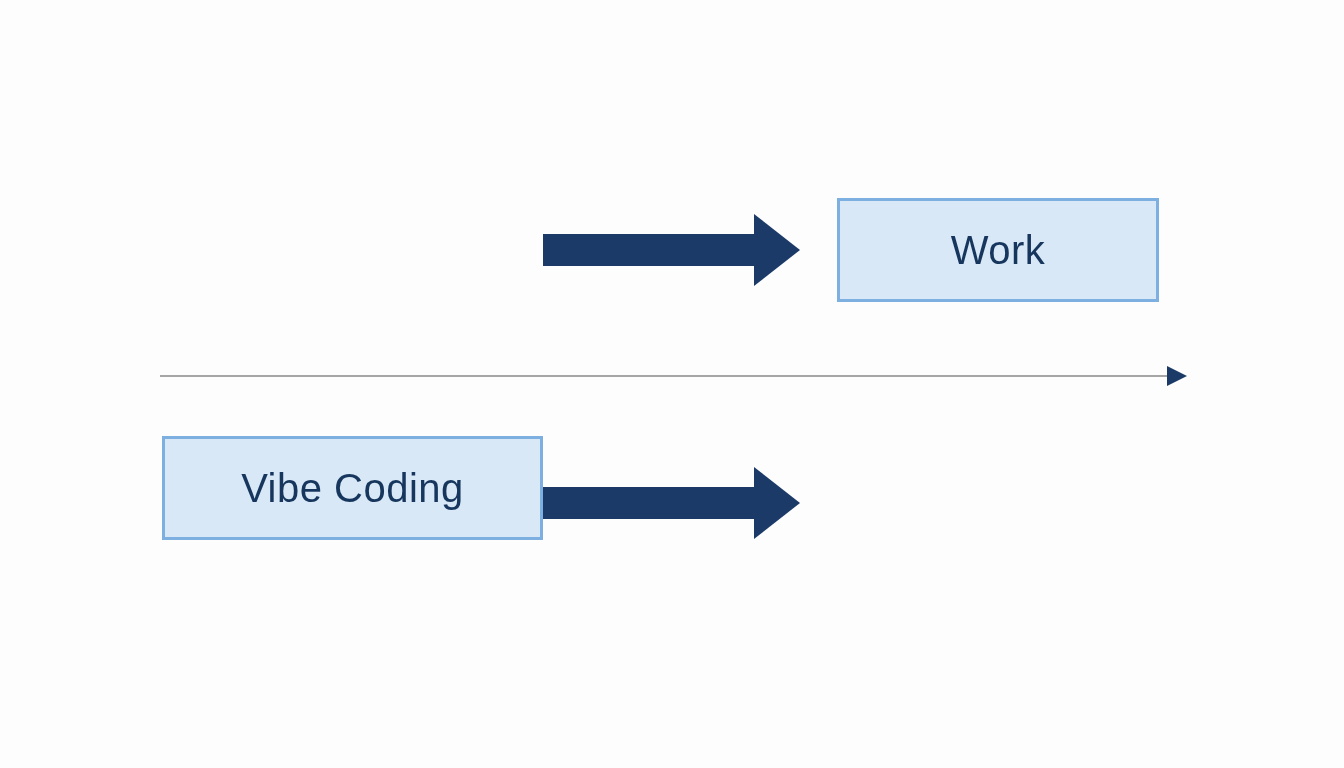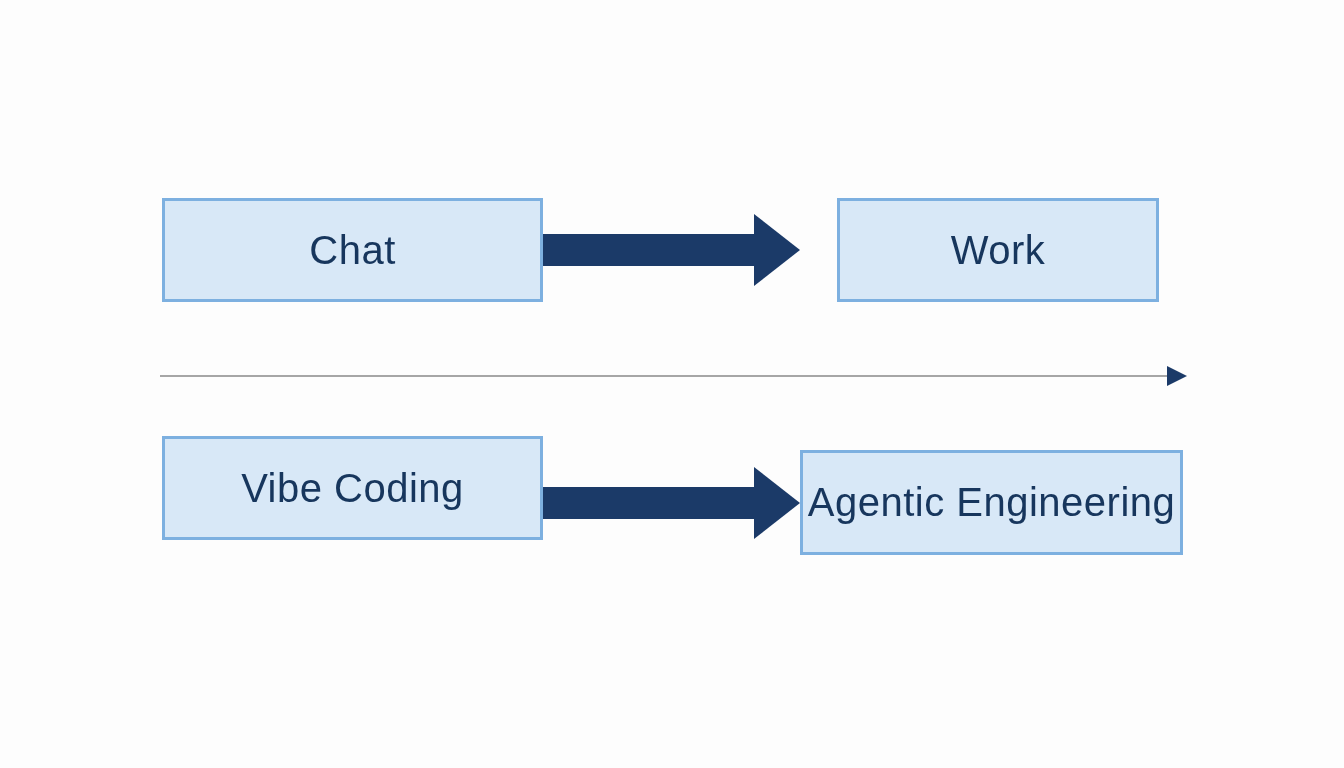--- a/index.html
+++ b/index.html
@@ -82,21 +82,20 @@
     border-left: 20px solid #1b3a68;
     border-top: 10px solid transparent;
     border-bottom: 10px solid transparent;
   }
 </style>
 </head>
 <body>
 
 <div class="canvas">
 
-  <div class="box box-chat">Chat</div>
 
   <div class="block-arrow block-arrow-top">
     <div class="shaft"></div>
     <div class="head"></div>
   </div>
 
   <div class="box box-work">Work</div>
 
   <div class="timeline">
     <div class="seg"></div>
@@ -104,15 +103,14 @@
     <div class="tip"></div>
   </div>
 
   <div class="box box-vibe">Vibe Coding</div>
 
   <div class="block-arrow block-arrow-bottom">
     <div class="shaft"></div>
     <div class="head"></div>
   </div>
 
-  <div class="box box-agentic">Agentic Engineering</div>
 
 </div>
 
 </body></html>

